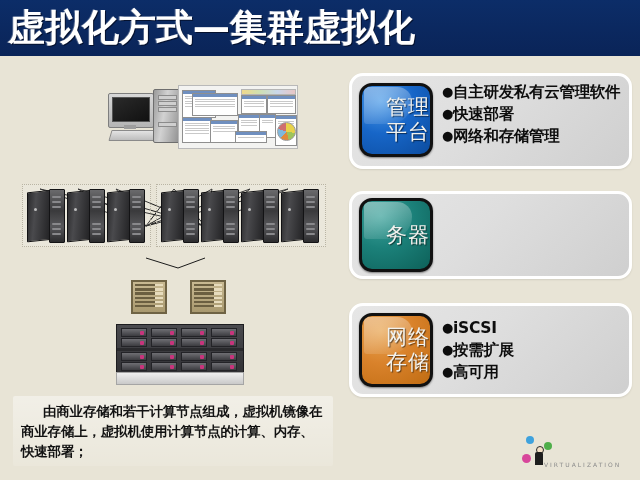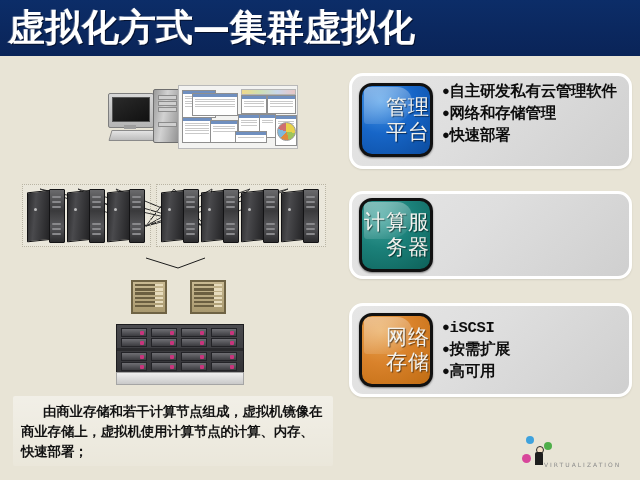--- a/index.html
+++ b/index.html
@@ -107,21 +107,20 @@
     text-shadow: 1px 1px 1px rgba(0,0,0,0.55);
     white-space: nowrap;
   }
 
   .bullets {
     position: absolute;
     left: 90px;
     right: 6px;
     top: 5px;
     bottom: 3px;
-    font-family: Liberation Mono, monospace;
   }
   .bullet {
     font-size: 15.5px;
     font-weight: bold;
     color: #0d0d0d;
     line-height: 21px;
     letter-spacing: -0.3px;
   }
   .bullet .dot {
     font-size: 13px;
@@ -559,28 +558,27 @@
     <p>由商业存储和若干计算节点组成，虚拟机镜像在商业存储上，虚拟机使用计算节点的计算、内存、快速部署；</p>
   </div>
 
   <div class="panel" id="panel-manage">
     <div class="badge badge-blue">
       <div class="badge-line">管理</div>
       <div class="badge-line">平台</div>
     </div>
     <div class="bullets">
       <div class="bullet"><span class="dot">●</span><span>自主研发私有云管理软件</span></div>
+      <div class="bullet"><span class="dot">●</span><span>快速部署</span></div>
       <div class="bullet"><span class="dot">●</span><span>网络和存储管理</span></div>
-      <div class="bullet"><span class="dot">●</span><span>快速部署</span></div>
     </div>
   </div>
 
   <div class="panel" id="panel-compute">
     <div class="badge badge-teal">
-      <div class="badge-line">计算服</div>
       <div class="badge-line">务器</div>
     </div>
   </div>
 
   <div class="panel" id="panel-storage">
     <div class="badge badge-orange">
       <div class="badge-line">网络</div>
       <div class="badge-line">存储</div>
     </div>
     <div class="bullets" style="top:11px">

